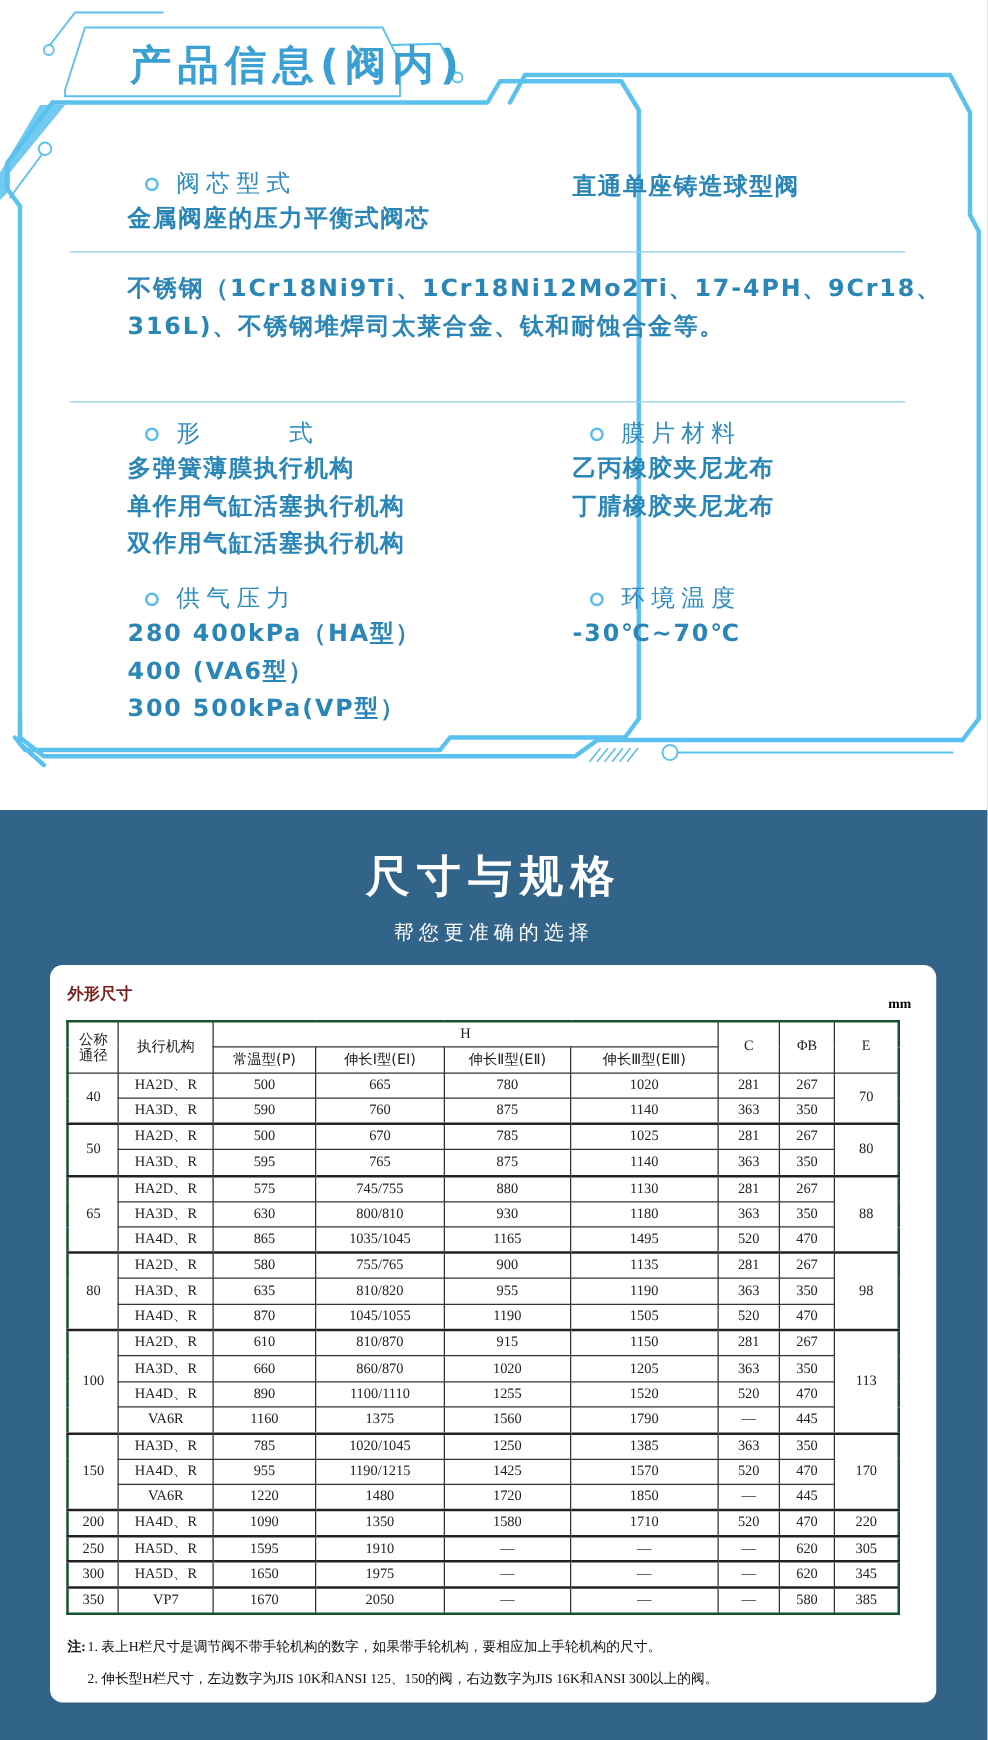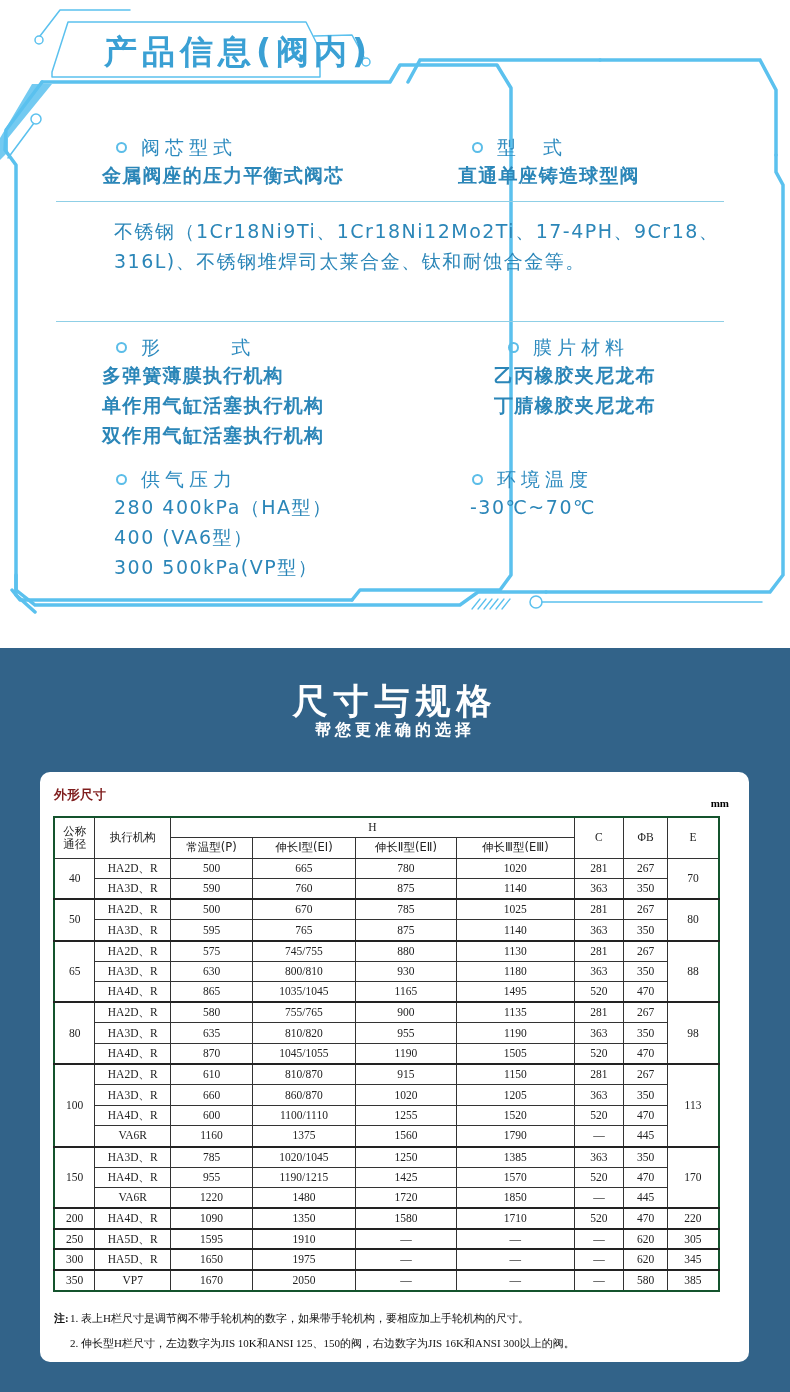--- a/index.html
+++ b/index.html
@@ -20,32 +20,32 @@
     .info-label {
       display: flex; align-items: center; font-size: 19px; color: #2e8bbf; letter-spacing: 5px; height: 26px; line-height: 26px; padding-left: 40px;
     }
     .bullet {
       display: inline-block; width: 11px; height: 11px; border: 2.5px solid #5bbde8; border-radius: 50%;
       margin-right: 14px; margin-left: -26px; flex-shrink: 0;
     }
     .info-value {
       font-size: 19px; color: #2b86b8; font-weight: bold; letter-spacing: 1.2px; line-height: 30px; white-space: nowrap;
     }
-    .info-value.light { font-weight: normal; letter-spacing: 1.5px; margin-left: 12px; }
+    .info-value.light { font-weight: bold; letter-spacing: 1.5px; }
     .divider { position: absolute; height: 1px; background: #8fcfe6; }
 
     
     .bottom-section { position: absolute; left: 0; top: 648px; width: 790px; height: 744px; background: #326389; }
     .spec-title {
       position: absolute; left: 0; top: 30px; width: 790px; text-align: center;
       font-size: 35px; font-weight: bold; color: #ffffff; letter-spacing: 6px;
     }
     .spec-subtitle {
-      position: absolute; left: 0; top: 72px; width: 790px; text-align: center;
-      font-size: 16px; color: #ffffff; letter-spacing: 4px; font-weight: bold;
+      position: absolute; left: 0; top: 88px; width: 790px; text-align: center;
+      font-size: 16px; color: #ffffff; letter-spacing: 4px;
     }
     .card {
       position: absolute; left: 40px; top: 124px; width: 709px; height: 590px;
       background: #ffffff; border-radius: 10px;
     }
     .card-title {
       position: absolute; left: 14px; top: 14px; font-size: 13px; font-weight: bold; color: #7f1d1d;
       font-family: "DejaVu Sans", sans-serif;
     }
     .card-unit {
@@ -115,24 +115,20 @@
 
   <div class="info-block" style="left:102px; top:134px;">
     <div class="info-label">
         <span class="bullet"></span>
         <span>阀芯型式</span>
       </div>
     <div class="info-value">金属阀座的压力平衡式阀芯</div>
   </div>
 
   <div class="info-block" style="left:458px; top:134px;">
-    <div class="info-label">
-        <span class="bullet"></span>
-        <span style="white-space:pre;">型  式</span>
-      </div>
     <div class="info-value">直通单座铸造球型阀</div>
   </div>
 
   <div class="divider" style="left:56px; top:201px; width:668px;"></div>
 
   <div class="info-block" style="left:102px; top:216px;">
     <div class="info-value light" style="font-size:19px;">不锈钢（1Cr18Ni9Ti、1Cr18Ni12Mo2Ti、17-4PH、9Cr18、</div>
     <div class="info-value light" style="font-size:19px;">316L)、不锈钢堆焊司太莱合金、钛和耐蚀合金等。</div>
   </div>
 
@@ -141,21 +137,21 @@
   <div class="info-block" style="left:102px; top:334px;">
     <div class="info-label">
         <span class="bullet"></span>
         <span style="white-space:pre;">形      式</span>
       </div>
     <div class="info-value">多弹簧薄膜执行机构</div>
     <div class="info-value">单作用气缸活塞执行机构</div>
     <div class="info-value">双作用气缸活塞执行机构</div>
   </div>
 
-  <div class="info-block" style="left:458px; top:334px;margin-left:36px;">
+  <div class="info-block" style="left:458px; top:334px;">
     <div class="info-label">
         <span class="bullet"></span>
         <span>膜片材料</span>
       </div>
     <div class="info-value">乙丙橡胶夹尼龙布</div>
     <div class="info-value">丁腈橡胶夹尼龙布</div>
   </div>
 
   <div class="info-block" style="left:102px; top:466px;">
     <div class="info-label">
@@ -326,21 +322,21 @@
             <td>HA3D、R</td>
             <td>660</td>
             <td>860/870</td>
             <td>1020</td>
             <td>1205</td>
             <td>363</td>
             <td>350</td>
           </tr>
           <tr>
             <td>HA4D、R</td>
-            <td>600</td>
+            <td>890</td>
             <td>1100/1110</td>
             <td>1255</td>
             <td>1520</td>
             <td>520</td>
             <td>470</td>
           </tr>
           <tr>
             <td>VA6R</td>
             <td>1160</td>
             <td>1375</td>

